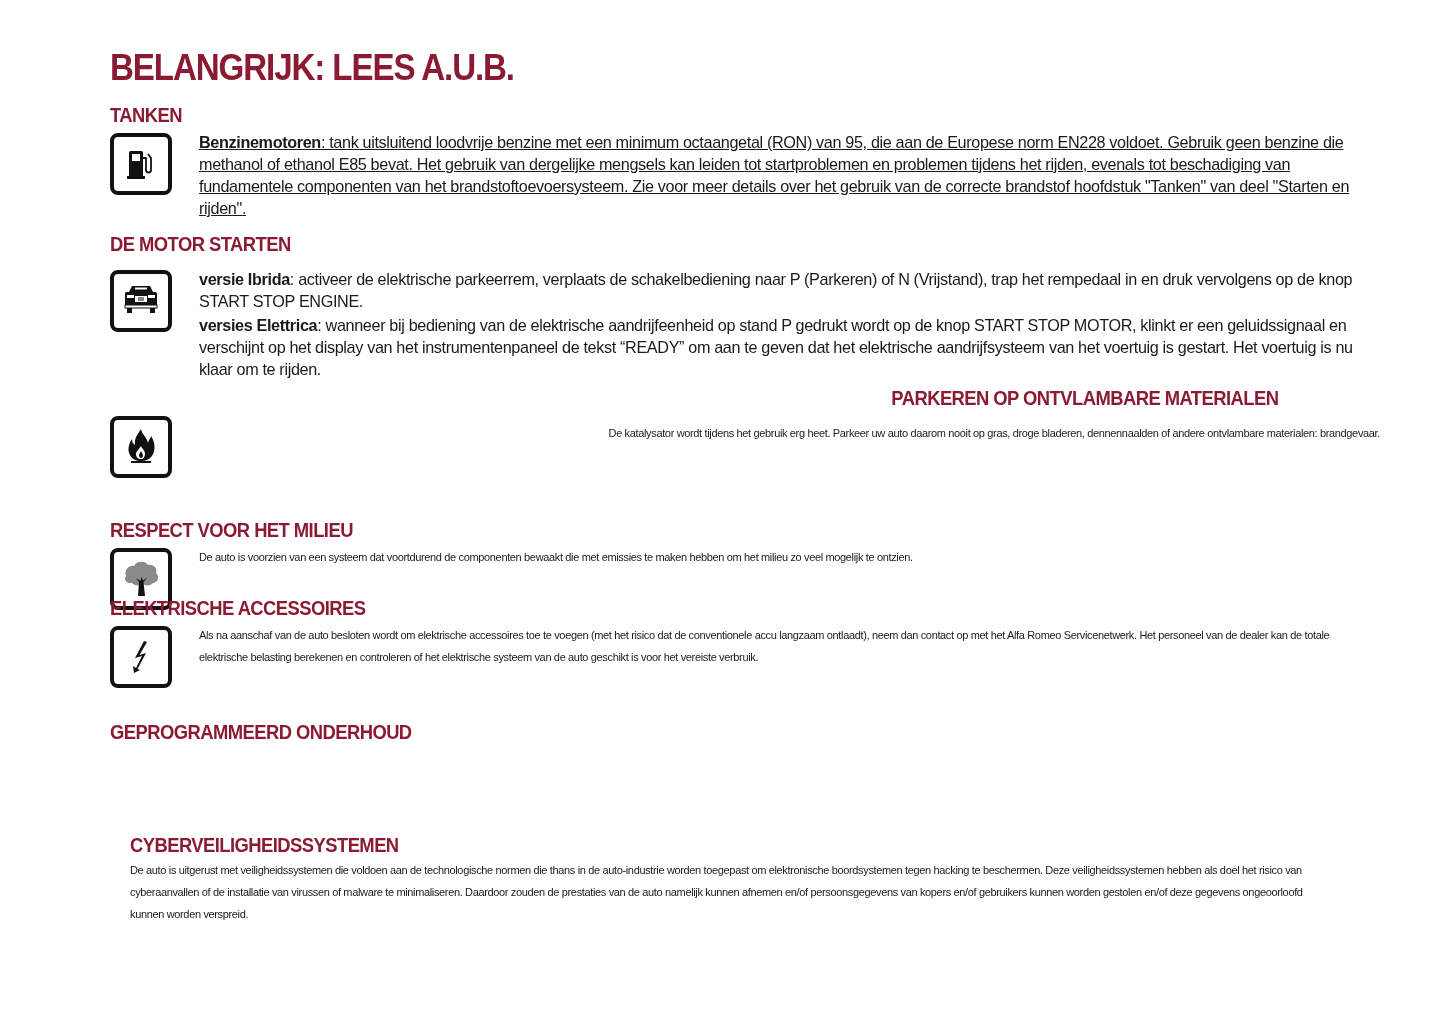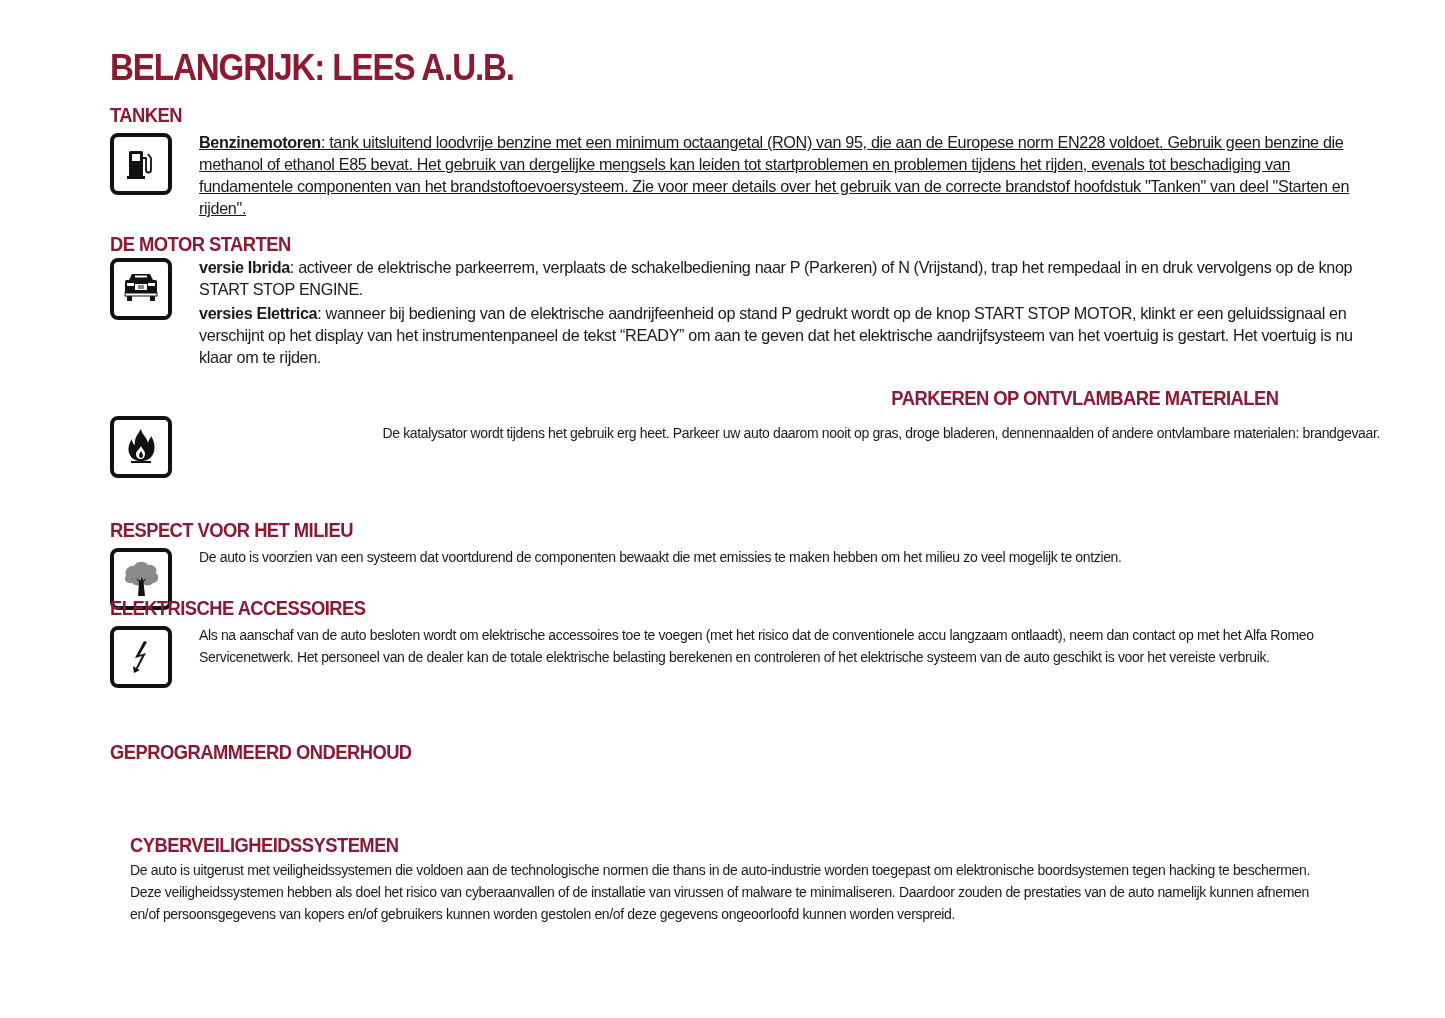--- a/index.html
+++ b/index.html
@@ -88,21 +88,21 @@
     }
     .text-col .lead {
       font-weight: bold;
     }
     .center-v {
       display: flex;
       align-items: flex-start;
       min-height: 66px;
     }
     .plain-text {
-      font-size: 14px;
+      font-size: 11px;
       line-height: 22px;
       letter-spacing: -0.35px;
       color: #1a1a1a;
       margin: 0;
     }
   </style>
 </head>
 <body>
 
 <div class="page">
@@ -121,21 +121,21 @@
         </svg>
       </div>
       <div class="text-col">
         <p><span class="lead">Benzinemotoren</span><span>: tank uitsluitend loodvrije benzine met een minimum octaangetal (RON) van 95, die aan de Europese norm EN228 voldoet. Gebruik geen benzine die methanol of ethanol E85 bevat. Het gebruik van dergelijke mengsels kan leiden tot startproblemen en problemen tijdens het rijden, evenals tot beschadiging van fundamentele componenten van het brandstoftoevoersysteem. Zie voor meer details over het gebruik van de correcte brandstof hoofdstuk "Tanken" van deel "Starten en rijden".</span></p>
       </div>
     </div>
   </div>
 
   <div class="section" style="top:232px;">
     <h2 class="section-heading">DE MOTOR STARTEN</h2>
-    <div class="section-body" style="margin-top:0;">
+    <div class="section-body" style="margin-top:12px;">
       <div class="icon-box">
         <svg viewBox="0 0 46 46">
           <path d="M11 14 L14 8 H32 L35 14 Z" fill="#111"></path>
           <rect x="17" y="9.5" width="12" height="2" fill="#fff"></rect>
           <rect x="7" y="14" width="32" height="14" rx="1.5" fill="#111"></rect>
           <rect x="9" y="17" width="7" height="3" fill="#fff"></rect>
           <rect x="30" y="17" width="7" height="3" fill="#fff"></rect>
           <rect x="17" y="18" width="12" height="6" fill="#fff"></rect>
           <rect x="20" y="19.5" width="6" height="1" fill="#111"></rect>
           <rect x="20" y="21.5" width="6" height="1" fill="#111"></rect>
@@ -190,21 +190,21 @@
         <svg viewBox="0 0 46 46">
           <path d="M26 7 L17 24 L24 22 L18 34 L15 32 L16 39 L22 36 L19.5 35 L28 19 L21.5 21 L29 8 Z" fill="#111"></path>
         </svg>
       </div>
       <div class="text-col">
         <p class="plain-text">Als na aanschaf van de auto besloten wordt om elektrische accessoires toe te voegen (met het risico dat de conventionele accu langzaam ontlaadt), neem dan contact op met het Alfa Romeo Servicenetwerk. Het personeel van de dealer kan de totale elektrische belasting berekenen en controleren of het elektrische systeem van de auto geschikt is voor het vereiste verbruik.</p>
       </div>
     </div>
   </div>
 
-  <div class="section" style="top:740px;">
+  <div class="section" style="top:720px;">
     <h2 class="section-heading">GEPROGRAMMEERD ONDERHOUD</h2>
   </div>
 
   <div class="section" style="top:833px;margin-left:20px;">
     <h2 class="section-heading">CYBERVEILIGHEIDSSYSTEMEN</h2>
     <p class="plain-text" style="width:1200px;margin-top:2px;">De auto is uitgerust met veiligheidssystemen die voldoen aan de technologische normen die thans in de auto-industrie worden toegepast om elektronische boordsystemen tegen hacking te beschermen. Deze veiligheidssystemen hebben als doel het risico van cyberaanvallen of de installatie van virussen of malware te minimaliseren. Daardoor zouden de prestaties van de auto namelijk kunnen afnemen en/of persoonsgegevens van kopers en/of gebruikers kunnen worden gestolen en/of deze gegevens ongeoorloofd kunnen worden verspreid.</p>
   </div>
 
 </div>
 

